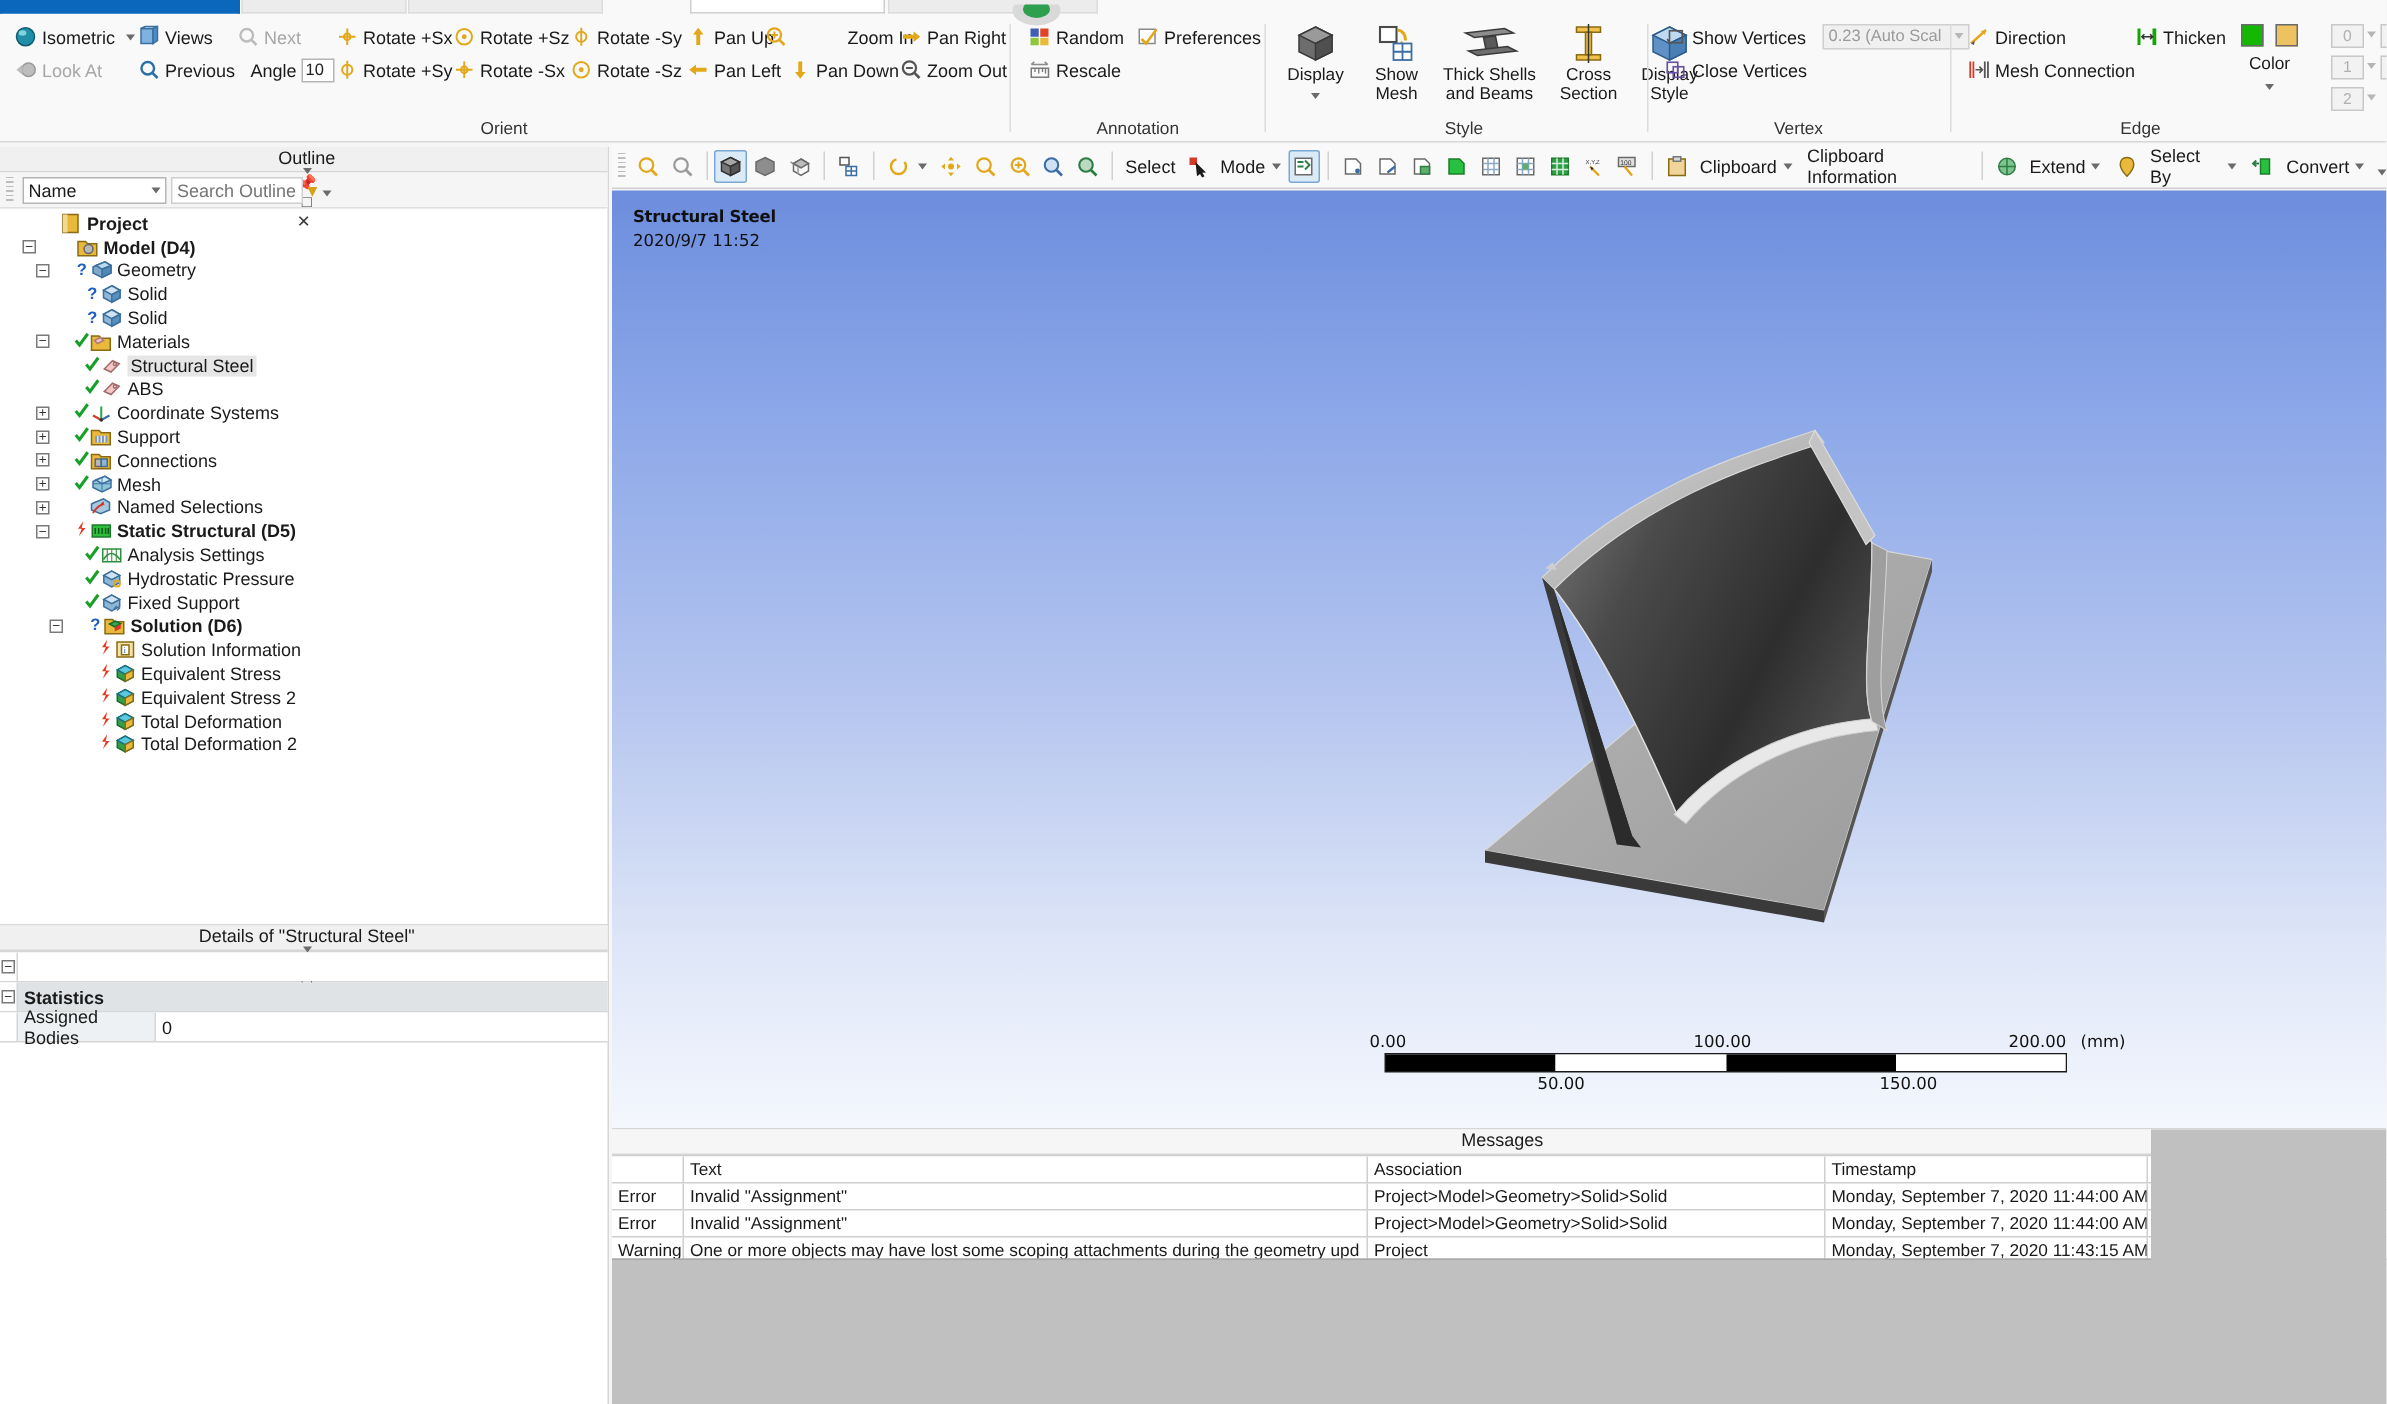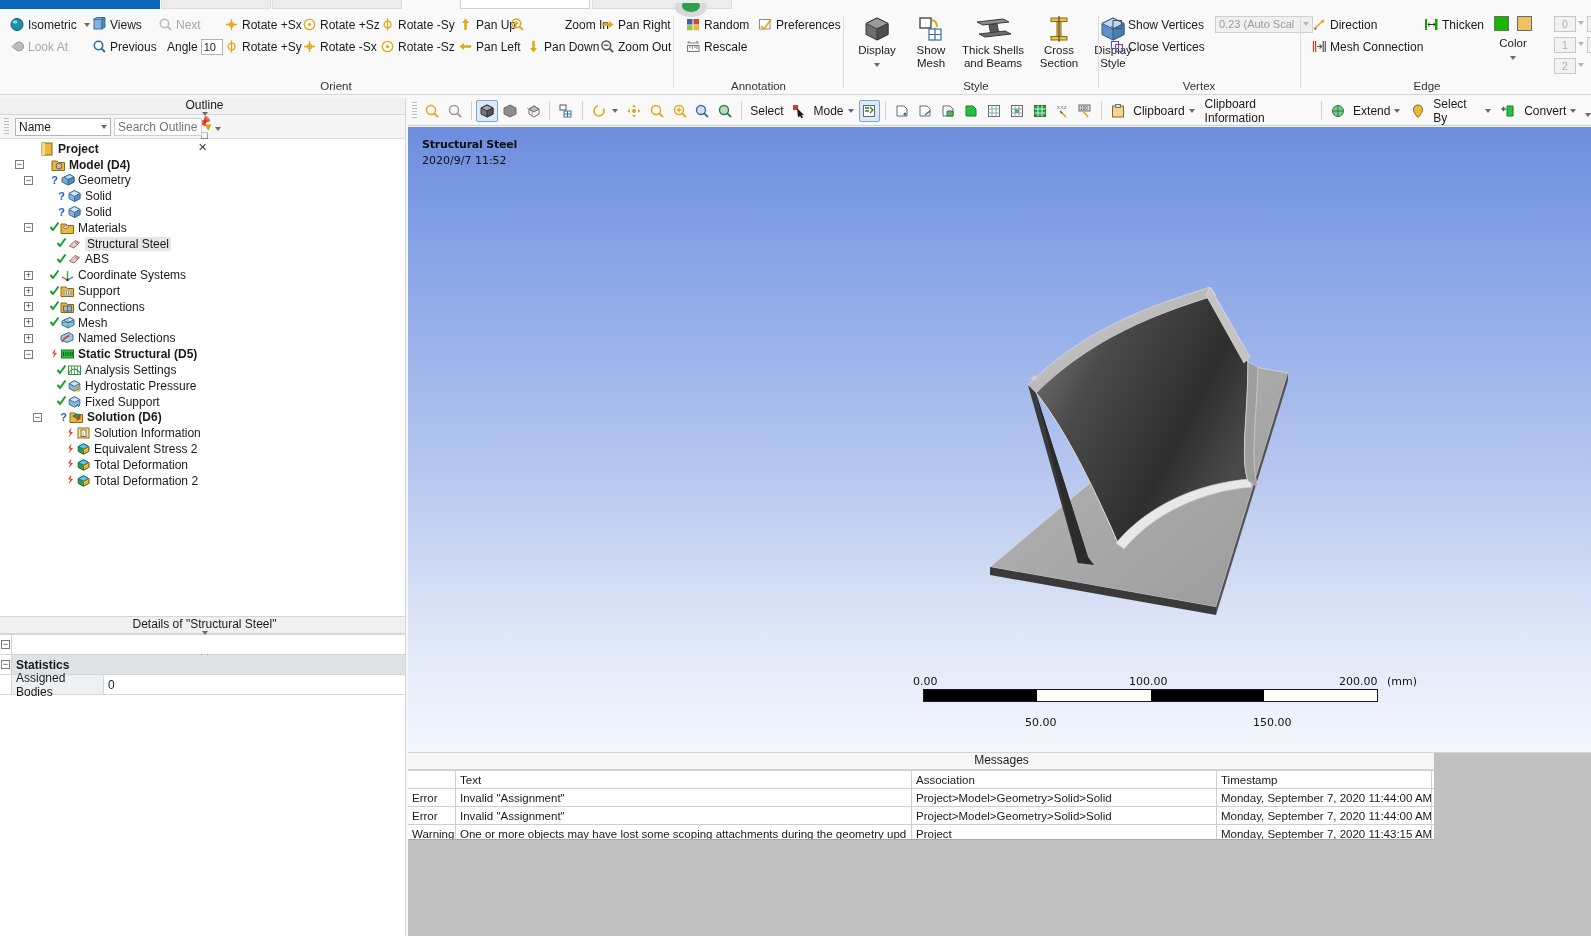--- a/index.html
+++ b/index.html
@@ -119,21 +119,21 @@
   .vp-title { position:absolute; left:14px; top:11px; font-size:11px; font-weight:bold;
               color:#101010; font-family:"DejaVu Sans", sans-serif; letter-spacing:-0.2px;}
   .vp-date  { position:absolute; left:14px; top:27px; font-size:11px; color:#101010;
               font-family:"DejaVu Sans", sans-serif;}
 
   .scalebar { position:absolute; left:505px; bottom:22px; width:500px; }
   .sb-top { position:relative; height:14px; font-size:11px; color:#111;
             font-family:"DejaVu Sans", sans-serif;}
   .sb-bar { display:flex; height:13px; border:1px solid #1a1a1a; }
   .sb-bar div { flex:1; }
-  .sb-bot { position:relative; height:14px; font-size:11px; color:#111; margin-top:14px;
+  .sb-bot { position:relative; height:14px; font-size:11px; color:#111; margin-top:1px;
             font-family:"DejaVu Sans", sans-serif;}
   .sb-top span,.sb-bot span { position:absolute; top:0; }
 
   
   #messages { position:absolute; left:408px; top:752px; width:1183px; height:184px;
               background:#fff; border-top:1px solid #d6d6d6;}
   .mtablewrap { border-top:1px solid #cfcfcf; }
   .mrow { display:flex; height:18px; font-size:11.5px; border-bottom:1px solid #cfcfcf; }
   .mrow .c { border-right:1px solid #cfcfcf; padding-left:4px; display:flex; align-items:center;
              overflow:hidden; white-space:nowrap;}
@@ -1020,20 +1020,37 @@
           <span class="dots"></span>
           <span class="mark"><svg width="11" height="11" viewBox="0 0 11 11">
               <path d="M6.5 0.5 L3 5.5 L5.5 5.5 L3.5 10.5 L8 5 L5.5 5 Z" fill="#e33b22"></path>
             </svg></span>
           <span class="tico"><svg width="15" height="14" viewBox="0 0 15 14">
               <rect x="2" y="2" width="11" height="10" fill="#f5e3a8" stroke="#8a6a12"></rect>
               <rect x="5" y="4" width="5" height="6.5" fill="#fff" stroke="#8a6a12"></rect>
               <text x="6.3" y="9.6" font-size="6" fill="#2a5fa8" font-family="serif">i</text>
             </svg></span>
           <span class="lbl">Solution Information</span>
+        </div>
+        <div class="tnode">
+          <span class="sp"></span>
+          <span class="sp"></span>
+          <span class="sp"></span>
+          <span class="sp"></span>
+          <span class="sp"></span>
+          <span class="dots"></span>
+          <span class="mark"><svg width="11" height="11" viewBox="0 0 11 11">
+              <path d="M6.5 0.5 L3 5.5 L5.5 5.5 L3.5 10.5 L8 5 L5.5 5 Z" fill="#e33b22"></path>
+            </svg></span>
+          <span class="tico"><svg width="15" height="14" viewBox="0 0 15 14">
+              <path d="M7.5 1.8 L12.8 4.6 L12.8 9.4 L7.5 12.2 L2.2 9.4 L2.2 4.6 Z" fill="#2f9f4a" stroke="#176b2a"></path>
+              <path d="M7.5 1.8 L12.8 4.6 L7.5 7.4 L2.2 4.6 Z" fill="#59c7e0" stroke="#1b6f84"></path>
+              <path d="M7.5 7.4 L12.8 4.6 L12.8 9.4 L7.5 12.2 Z" fill="#e8b93a" stroke="#8a6a12"></path>
+            </svg></span>
+          <span class="lbl">Equivalent Stress</span>
         </div>
         <div class="tnode">
           <span class="sp"></span>
           <span class="sp"></span>
           <span class="sp"></span>
           <span class="sp"></span>
           <span class="sp"></span>
           <span class="dots"></span>
           <span class="mark"><svg width="11" height="11" viewBox="0 0 11 11">
               <path d="M6.5 0.5 L3 5.5 L5.5 5.5 L3.5 10.5 L8 5 L5.5 5 Z" fill="#e33b22"></path>

